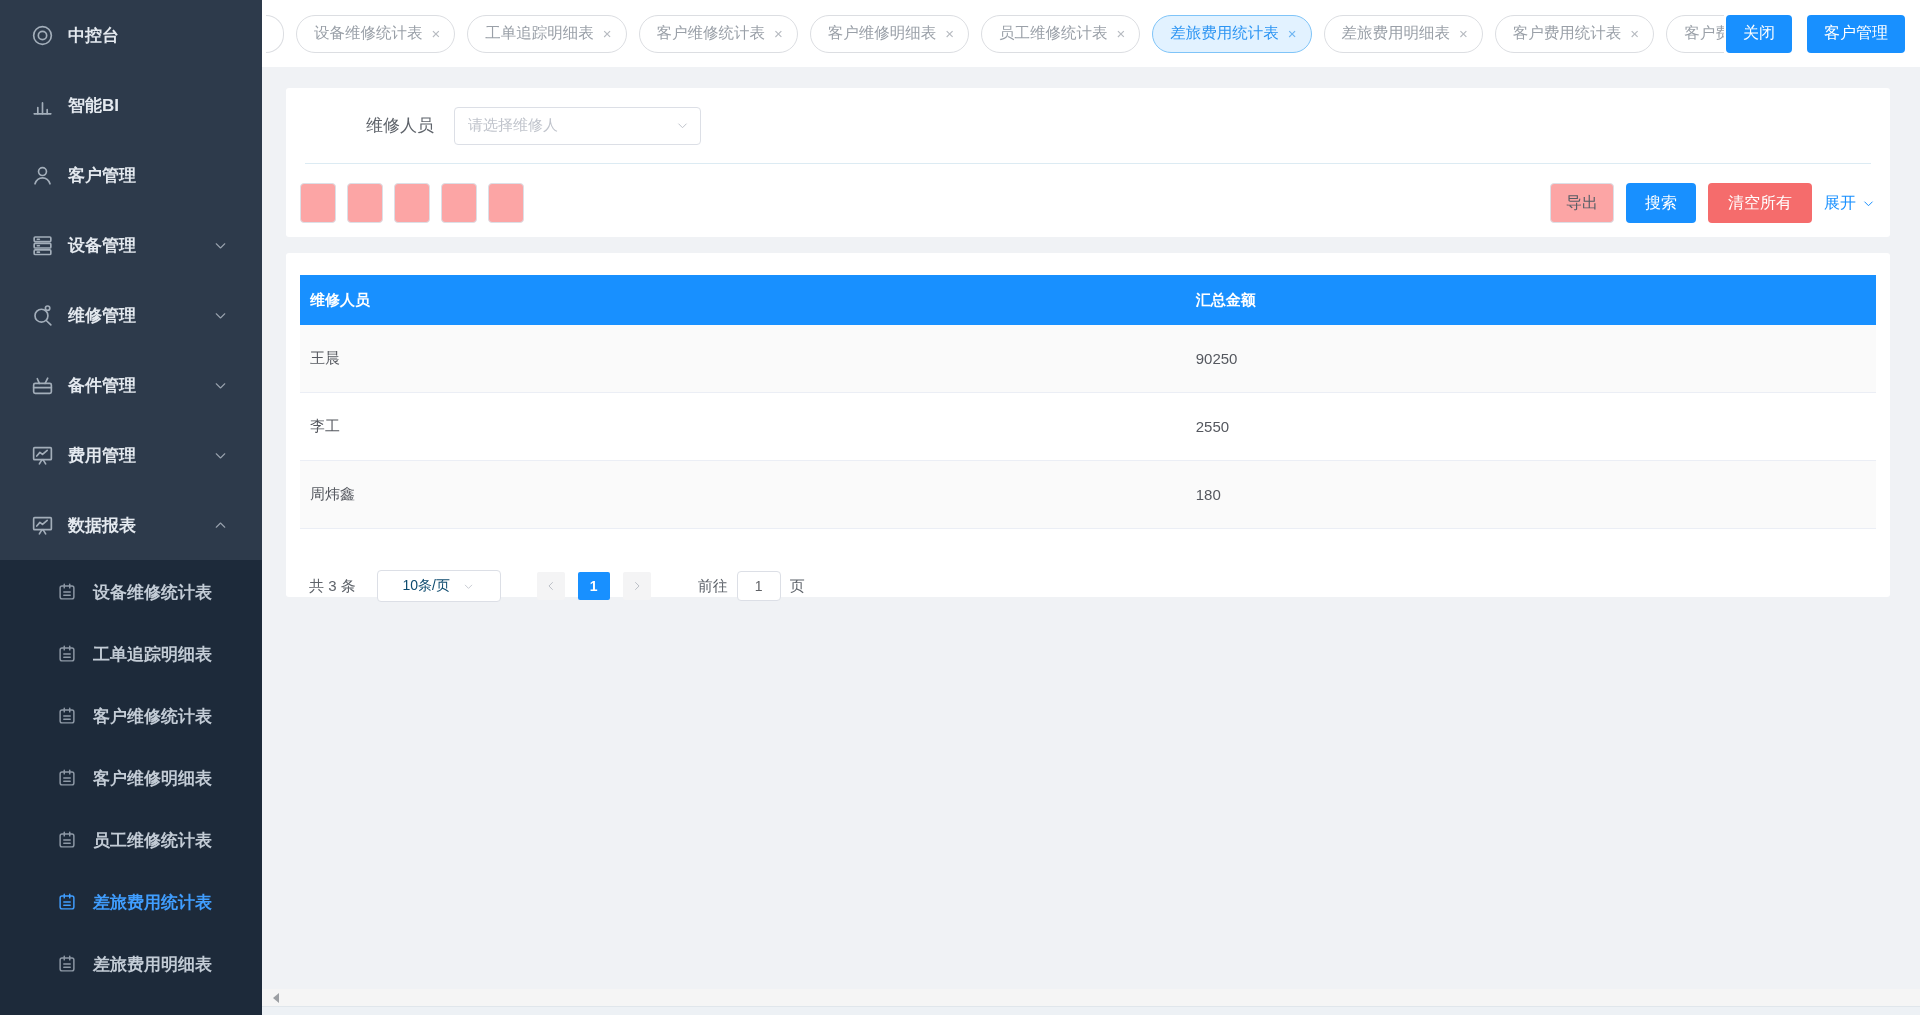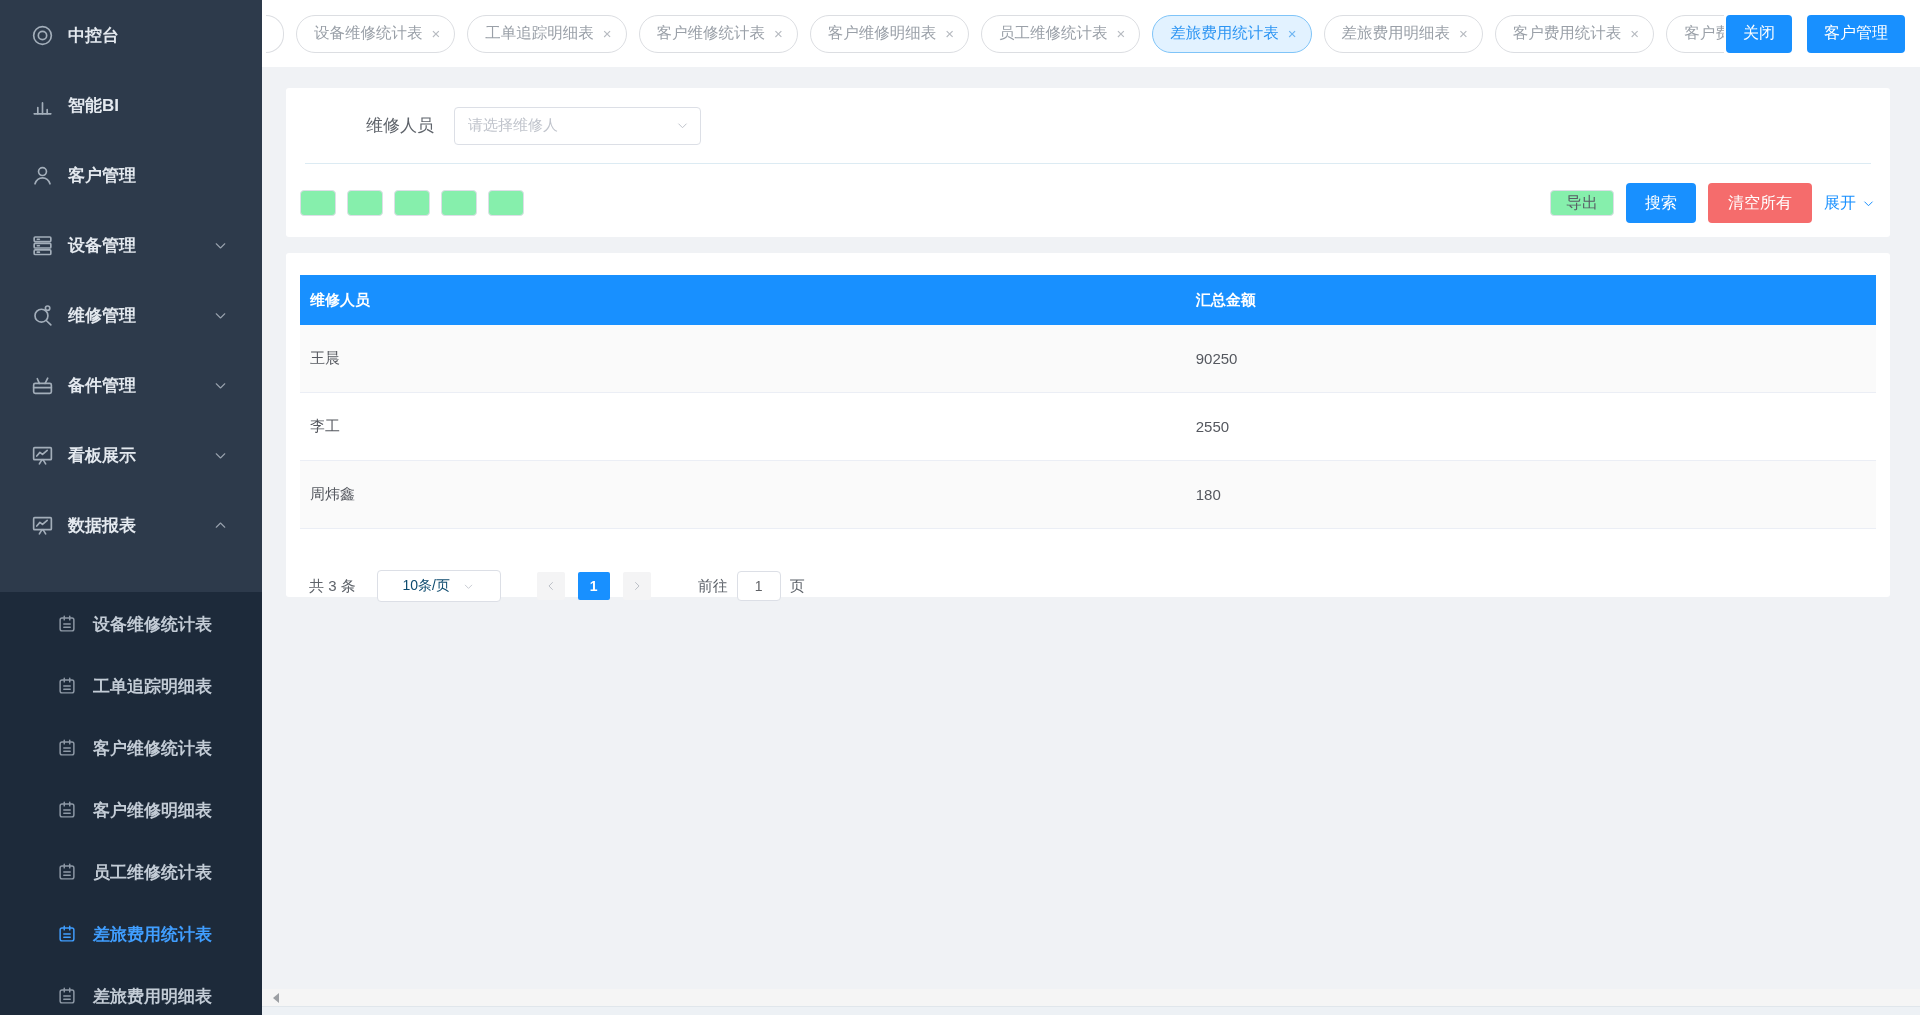--- a/index.html
+++ b/index.html
@@ -5,21 +5,21 @@
   html,body{margin:0;padding:0;overflow:hidden;background:#fff;}
   *{box-sizing:border-box;}
   body{font-family:"Liberation Sans","DejaVu Sans",sans-serif;}
   .app{width:1920px;height:1015px;display:flex;overflow:hidden;position:relative;background:#f0f2f5;}
 
   
   .icon{display:inline-flex;flex:none;}
   .icon svg{width:100%;height:100%;fill:none;stroke:currentColor;stroke-width:1.6;stroke-linecap:round;stroke-linejoin:round;}
 
   
-  .sidebar{width:262px;flex:none;background:#2d3a4b;display:flex;flex-direction:column;gap:32px;}
+  .sidebar{width:262px;flex:none;background:#2d3a4b;display:flex;flex-direction:column;}
   .menu-item{height:70px;display:flex;align-items:center;padding:0 20px 0 30px;color:#e4e9ef;font-size:17px;font-weight:700;cursor:pointer;}
   .menu-item .icon{width:25px;height:25px;margin-right:13px;color:#a3aeba;}
   .menu-item .chev{width:17px;height:17px;margin-left:auto;color:#97a1ad;}
   .submenu{flex:1;background:#1d2a3a;padding-top:1px;}
   .submenu-item{height:62px;display:flex;align-items:center;padding-left:56px;color:#c3ccd6;font-size:17px;font-weight:700;cursor:pointer;}
   .submenu-item .icon{width:22px;height:22px;margin-right:15px;color:#8e99a6;}
   .submenu-item.active{color:#409eff;}
   .submenu-item.active .icon{color:#409eff;}
 
   
@@ -42,21 +42,21 @@
   .card{background:#fff;border-radius:3px;}
 
   .filter-card{height:149px;padding:0 14px;margin-bottom:16px;}
   .filter-row{height:75px;display:flex;align-items:center;}
   .filter-label{margin-left:62px;width:72px;text-align:right;font-size:17px;color:#5f646b;margin-right:20px;flex:none;}
   .select{width:247px;height:38px;border:1px solid #dcdfe6;border-radius:4px;display:flex;align-items:center;padding:0 10px 0 13px;cursor:pointer;background:#fff;}
   .select .ph{color:#c0c4cc;font-size:15px;flex:1;}
   .select .chev{width:15px;height:15px;color:#c0c4cc;}
   .divider{height:1px;background:#dcebf3;margin:0 5px;}
   .btn-row{display:flex;align-items:center;margin-top:19px;}
-  .btn{height:26px;background:#86efac;border:1px solid #dcdfe6;border-radius:4px;color:#595e66;font-size:16px;padding:0 17px;margin-right:11px;cursor:pointer;font-family:inherit;}
+  .btn{height:40px;background:#fca5a5;border:1px solid #dcdfe6;border-radius:4px;color:#595e66;font-size:16px;padding:0 17px;margin-right:11px;cursor:pointer;font-family:inherit;}
   .right-actions{margin-left:auto;display:flex;align-items:center;}
   .btn-export{padding:0 15px;margin-right:12px;}
   .btn-search{height:40px;background:#1890ff;border:none;color:#fff;border-radius:4px;font-size:16px;padding:8px 19px;margin-right:12px;cursor:pointer;font-family:inherit;}
   .btn-clear{height:40px;background:#f56c6c;border:none;color:#fff;border-radius:4px;font-size:16px;padding:0 20px;margin-right:12px;cursor:pointer;font-family:inherit;}
   .expand-link{color:#1890ff;font-size:16px;display:flex;align-items:center;gap:5px;cursor:pointer;}
   .expand-link .chev{width:15px;height:15px;}
 
   
   .table-card{height:344px;padding:22px 14px 0;}
   .t-head{display:flex;align-items:center;background:#1890ff;height:50px;color:#fff;font-weight:700;font-size:15px;}
@@ -168,21 +168,21 @@
           </span>
         </div>
         <div class="menu-item">
           <span class="icon">
             <svg viewBox="0 0 24 24">
               <rect x="3.5" y="4.5" width="17" height="11.5" rx="1"></rect>
               <path d="M6.5 12.5l3-3.5 2.5 2 4.5-4"></path>
               <path d="M9 20l2.5-4M15 20l-2.5-4"></path>
             </svg>
           </span>
-          <span>看板展示</span>
+          <span>费用管理</span>
           <span class="icon chev">
             <svg viewBox="0 0 24 24">
               <path d="M6 9.5l6 6 6-6"></path>
             </svg>
           </span>
         </div>
         <div class="menu-item">
           <span class="icon">
             <svg viewBox="0 0 24 24">
               <rect x="3.5" y="4.5" width="17" height="11.5" rx="1"></rect>

